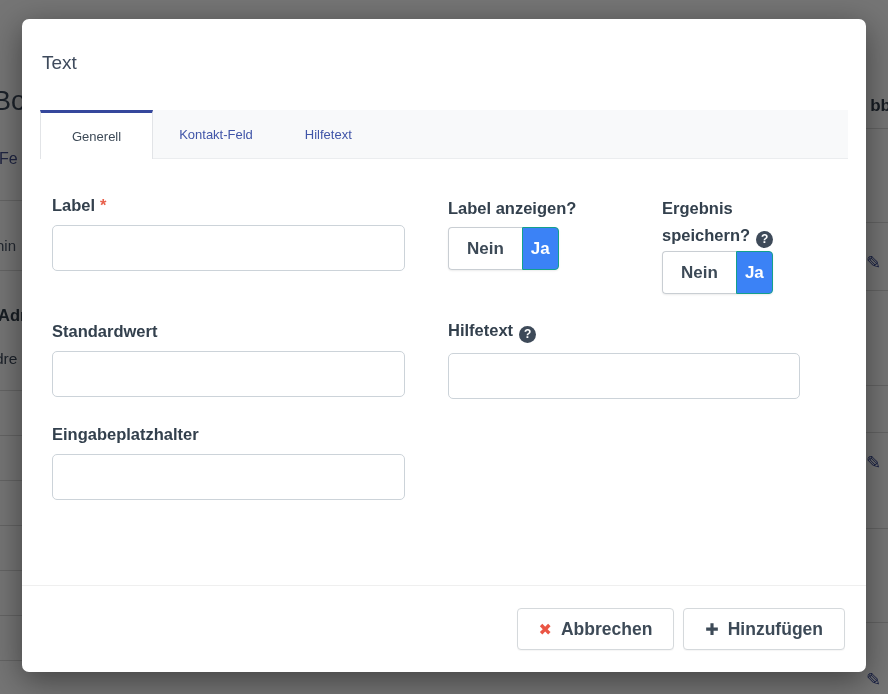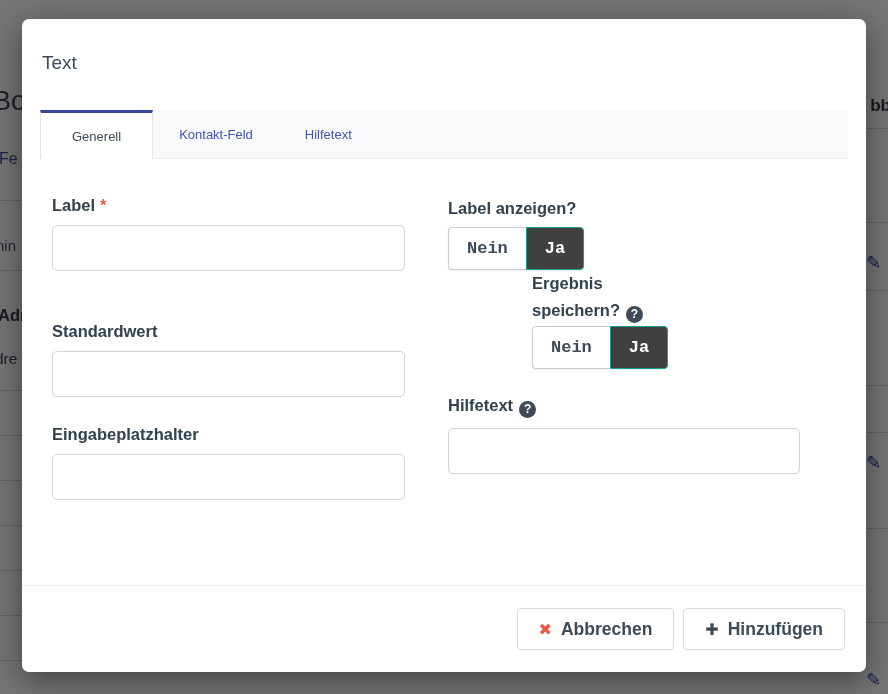--- a/index.html
+++ b/index.html
@@ -37,32 +37,32 @@
     border-top:3.5px solid #35479c;color:#3d4a57;margin-bottom:-1px;padding:0 31px;}
   
   .tab-content{display:flex;padding:36px 30px 0 30px;}
   .col-left{width:353px;}
   .col-right{width:352px;margin-left:43px;}
   .form-label{font-size:16.5px;font-weight:bold;color:#33404d;line-height:20px;margin-bottom:10px;}
   .required{color:#e8604c;margin-left:5px;font-weight:bold;}
   .text-input{display:block;width:100%;height:46px;box-sizing:border-box;
     border:1px solid #ccd3d9;border-radius:5px;background:#fff;padding:0 12px;
     font-size:15px;color:#33404d;outline:none;}
-  .mb-50{margin-bottom:50px;} .mb-27{margin-bottom:27px;} .mb-26{margin-bottom:26px;flex-direction:column;}
+  .mb-50{margin-bottom:50px;} .mb-27{margin-bottom:27px;} .mb-26{margin-bottom:26px;}
   .toggles-row{display:flex;}
   .toggle-block{width:132px;}
   .toggle-block.second{margin-left:84px;width:140px;}
   .toggle-label{font-size:16.5px;font-weight:bold;color:#33404d;line-height:27px;margin-bottom:5px;white-space:nowrap;}
   .toggle-label.wrap{white-space:normal;margin-bottom:2px;}
   .btn-group{display:inline-flex;box-shadow:0 1px 2px rgba(0,0,0,0.08);border-radius:4px;}
   .toggle-btn{height:43px;font-size:17px;font-weight:bold;border:1px solid #c9ced3;
     background:#fff;color:#3d4a57;padding:0 18px;cursor:pointer;
-    font-family:Liberation Mono, monospace;}
+    font-family:Liberation Sans, sans-serif;}
   .toggle-btn.no{border-radius:4px 0 0 4px;border-right:none;}
-  .toggle-btn.yes{border-radius:0 4px 4px 0;background:#404040;border-color:#14a08c;color:#fff;padding:0 18px;}
+  .toggle-btn.yes{border-radius:0 4px 4px 0;background:#3b82f6;border-color:#14a08c;color:#fff;padding:0 8px;}
   .help-icon{display:inline-block;width:17px;height:17px;border-radius:50%;background:#3e4a59;
     color:#fff;font-size:12px;font-weight:bold;text-align:center;line-height:17px;
     margin-left:6px;vertical-align:-2px;}
   
   .modal-footer{position:absolute;left:0;right:0;bottom:0;height:87px;
     border-top:1px solid #efefef;display:flex;justify-content:flex-end;align-items:center;
     padding-right:21px;box-sizing:border-box;gap:9px;border-radius:0 0 7px 7px;}
   .btn{height:42px;display:inline-flex;align-items:center;gap:9px;padding:0 21px;
     background:#fff;border:1px solid #d5d9dc;border-radius:4px;cursor:pointer;
     font-size:17.5px;font-weight:bold;color:#3d4a57;

